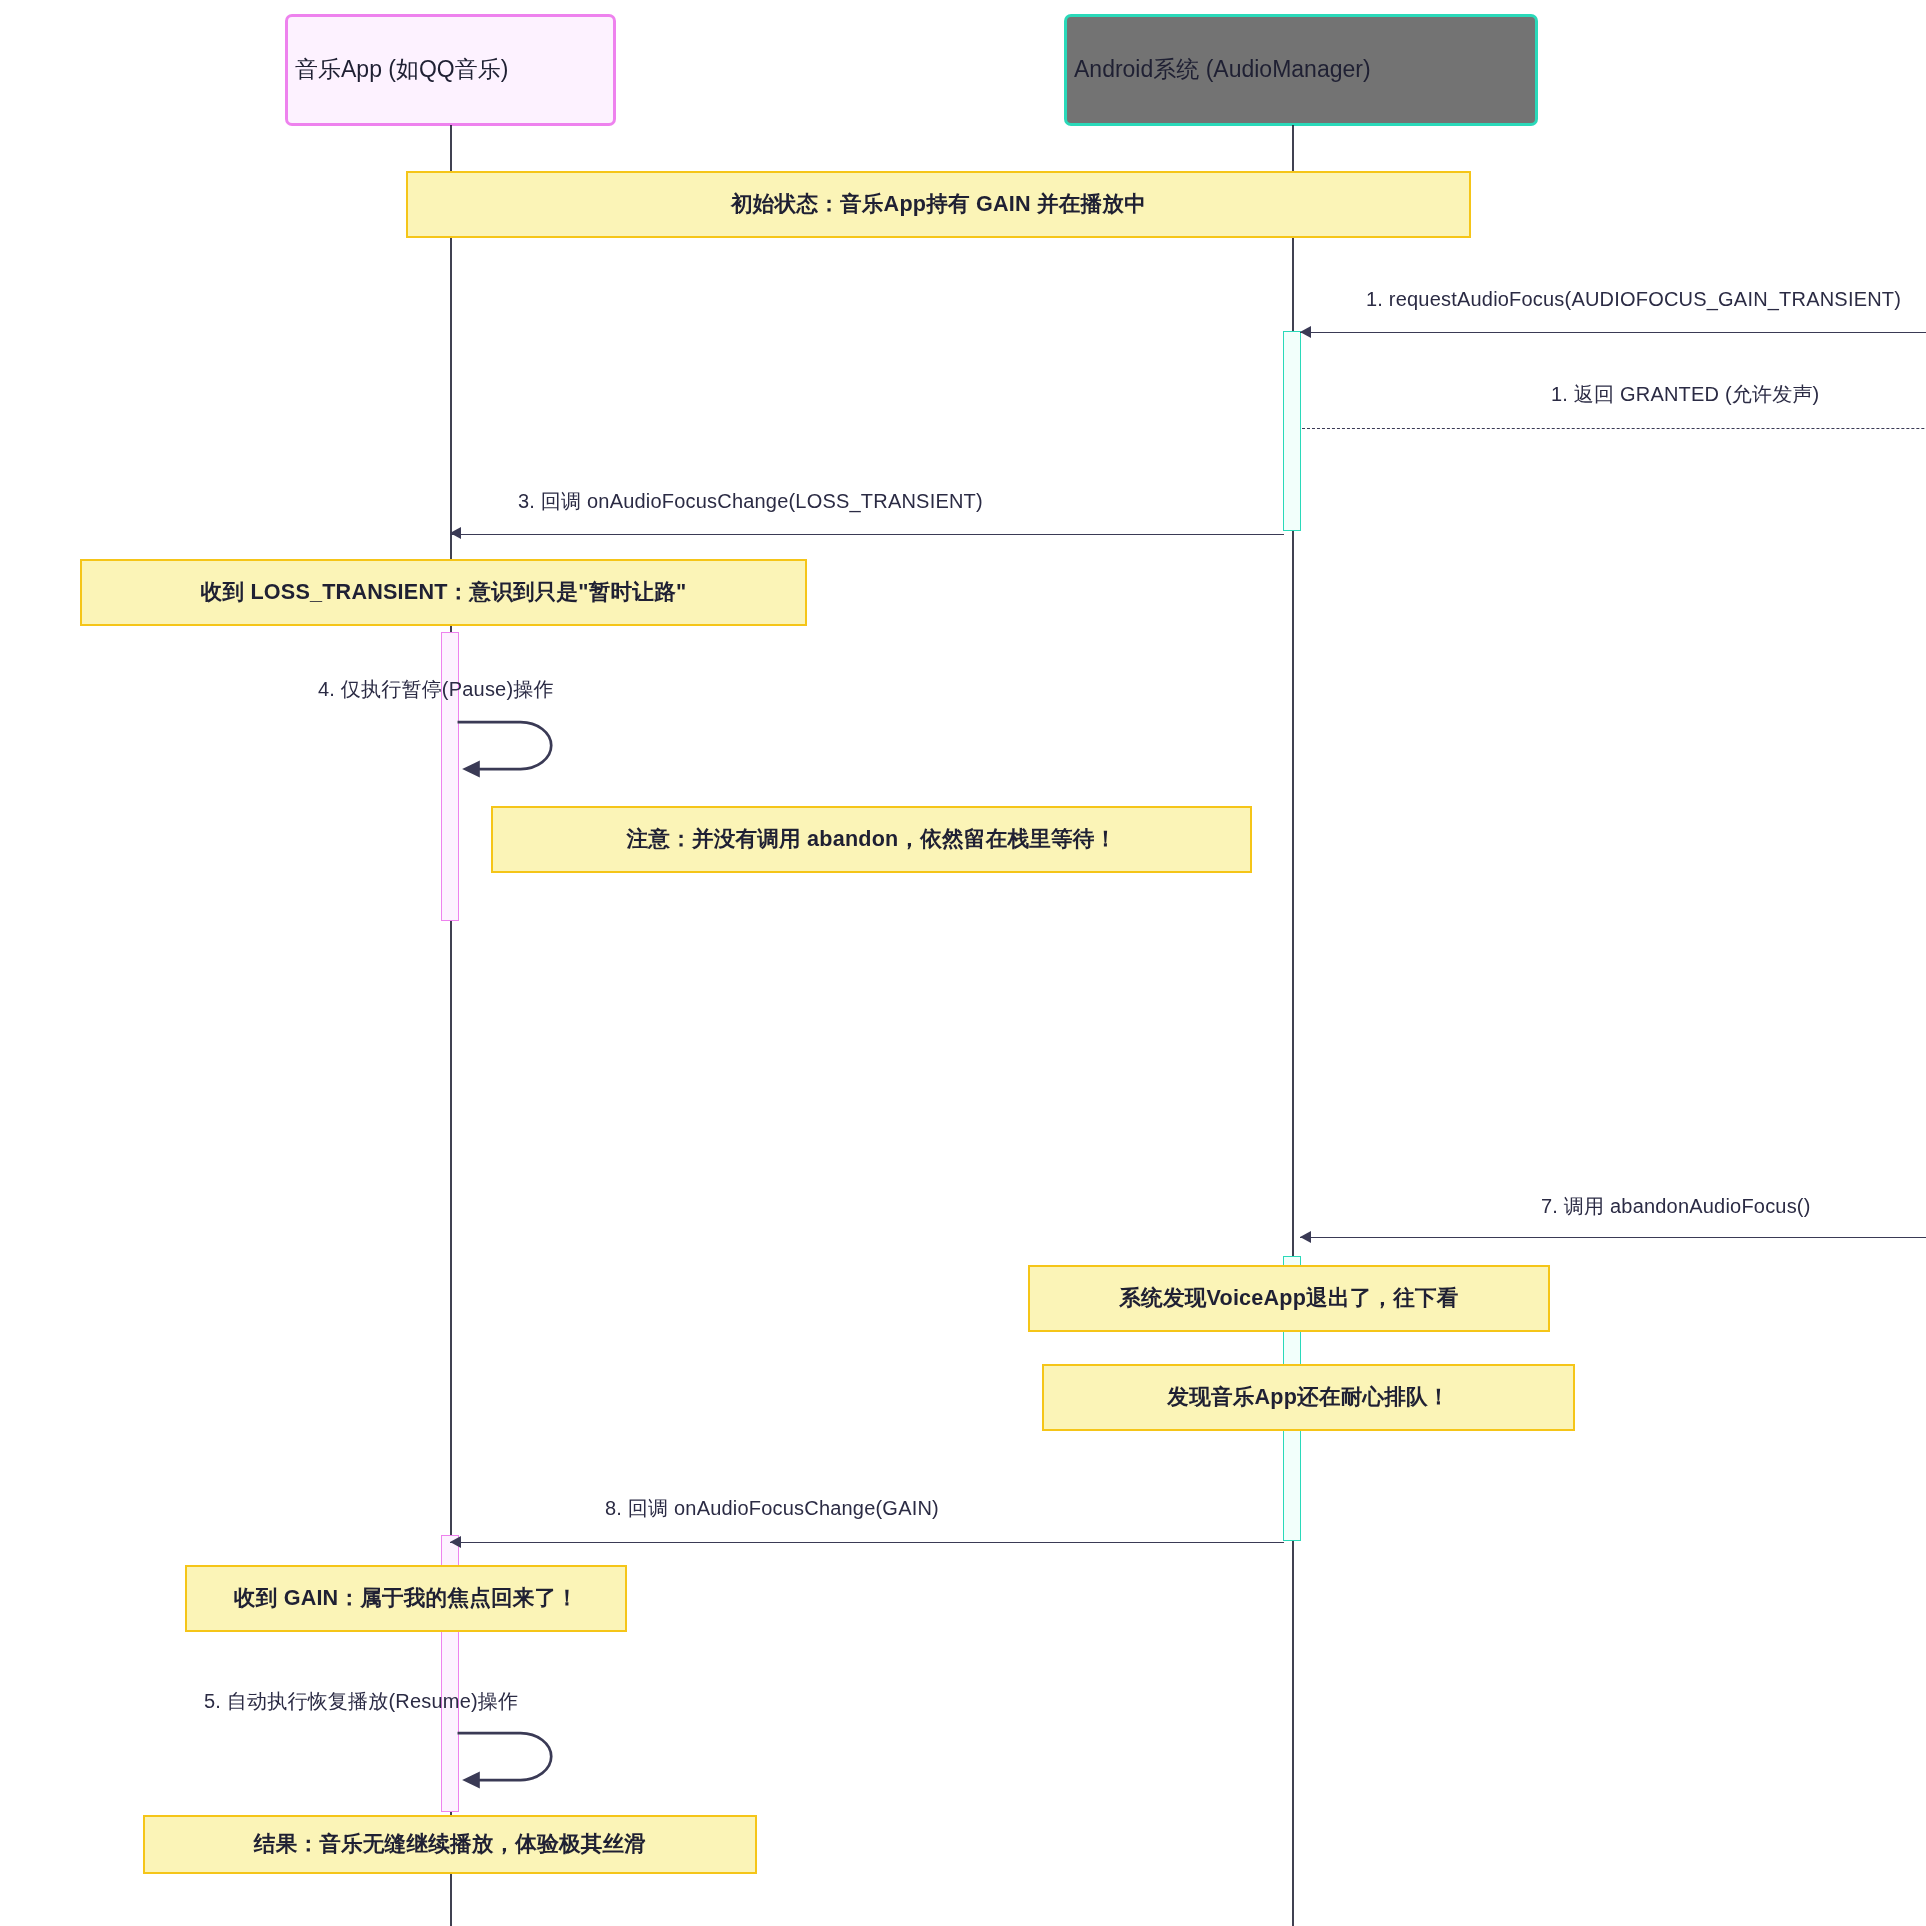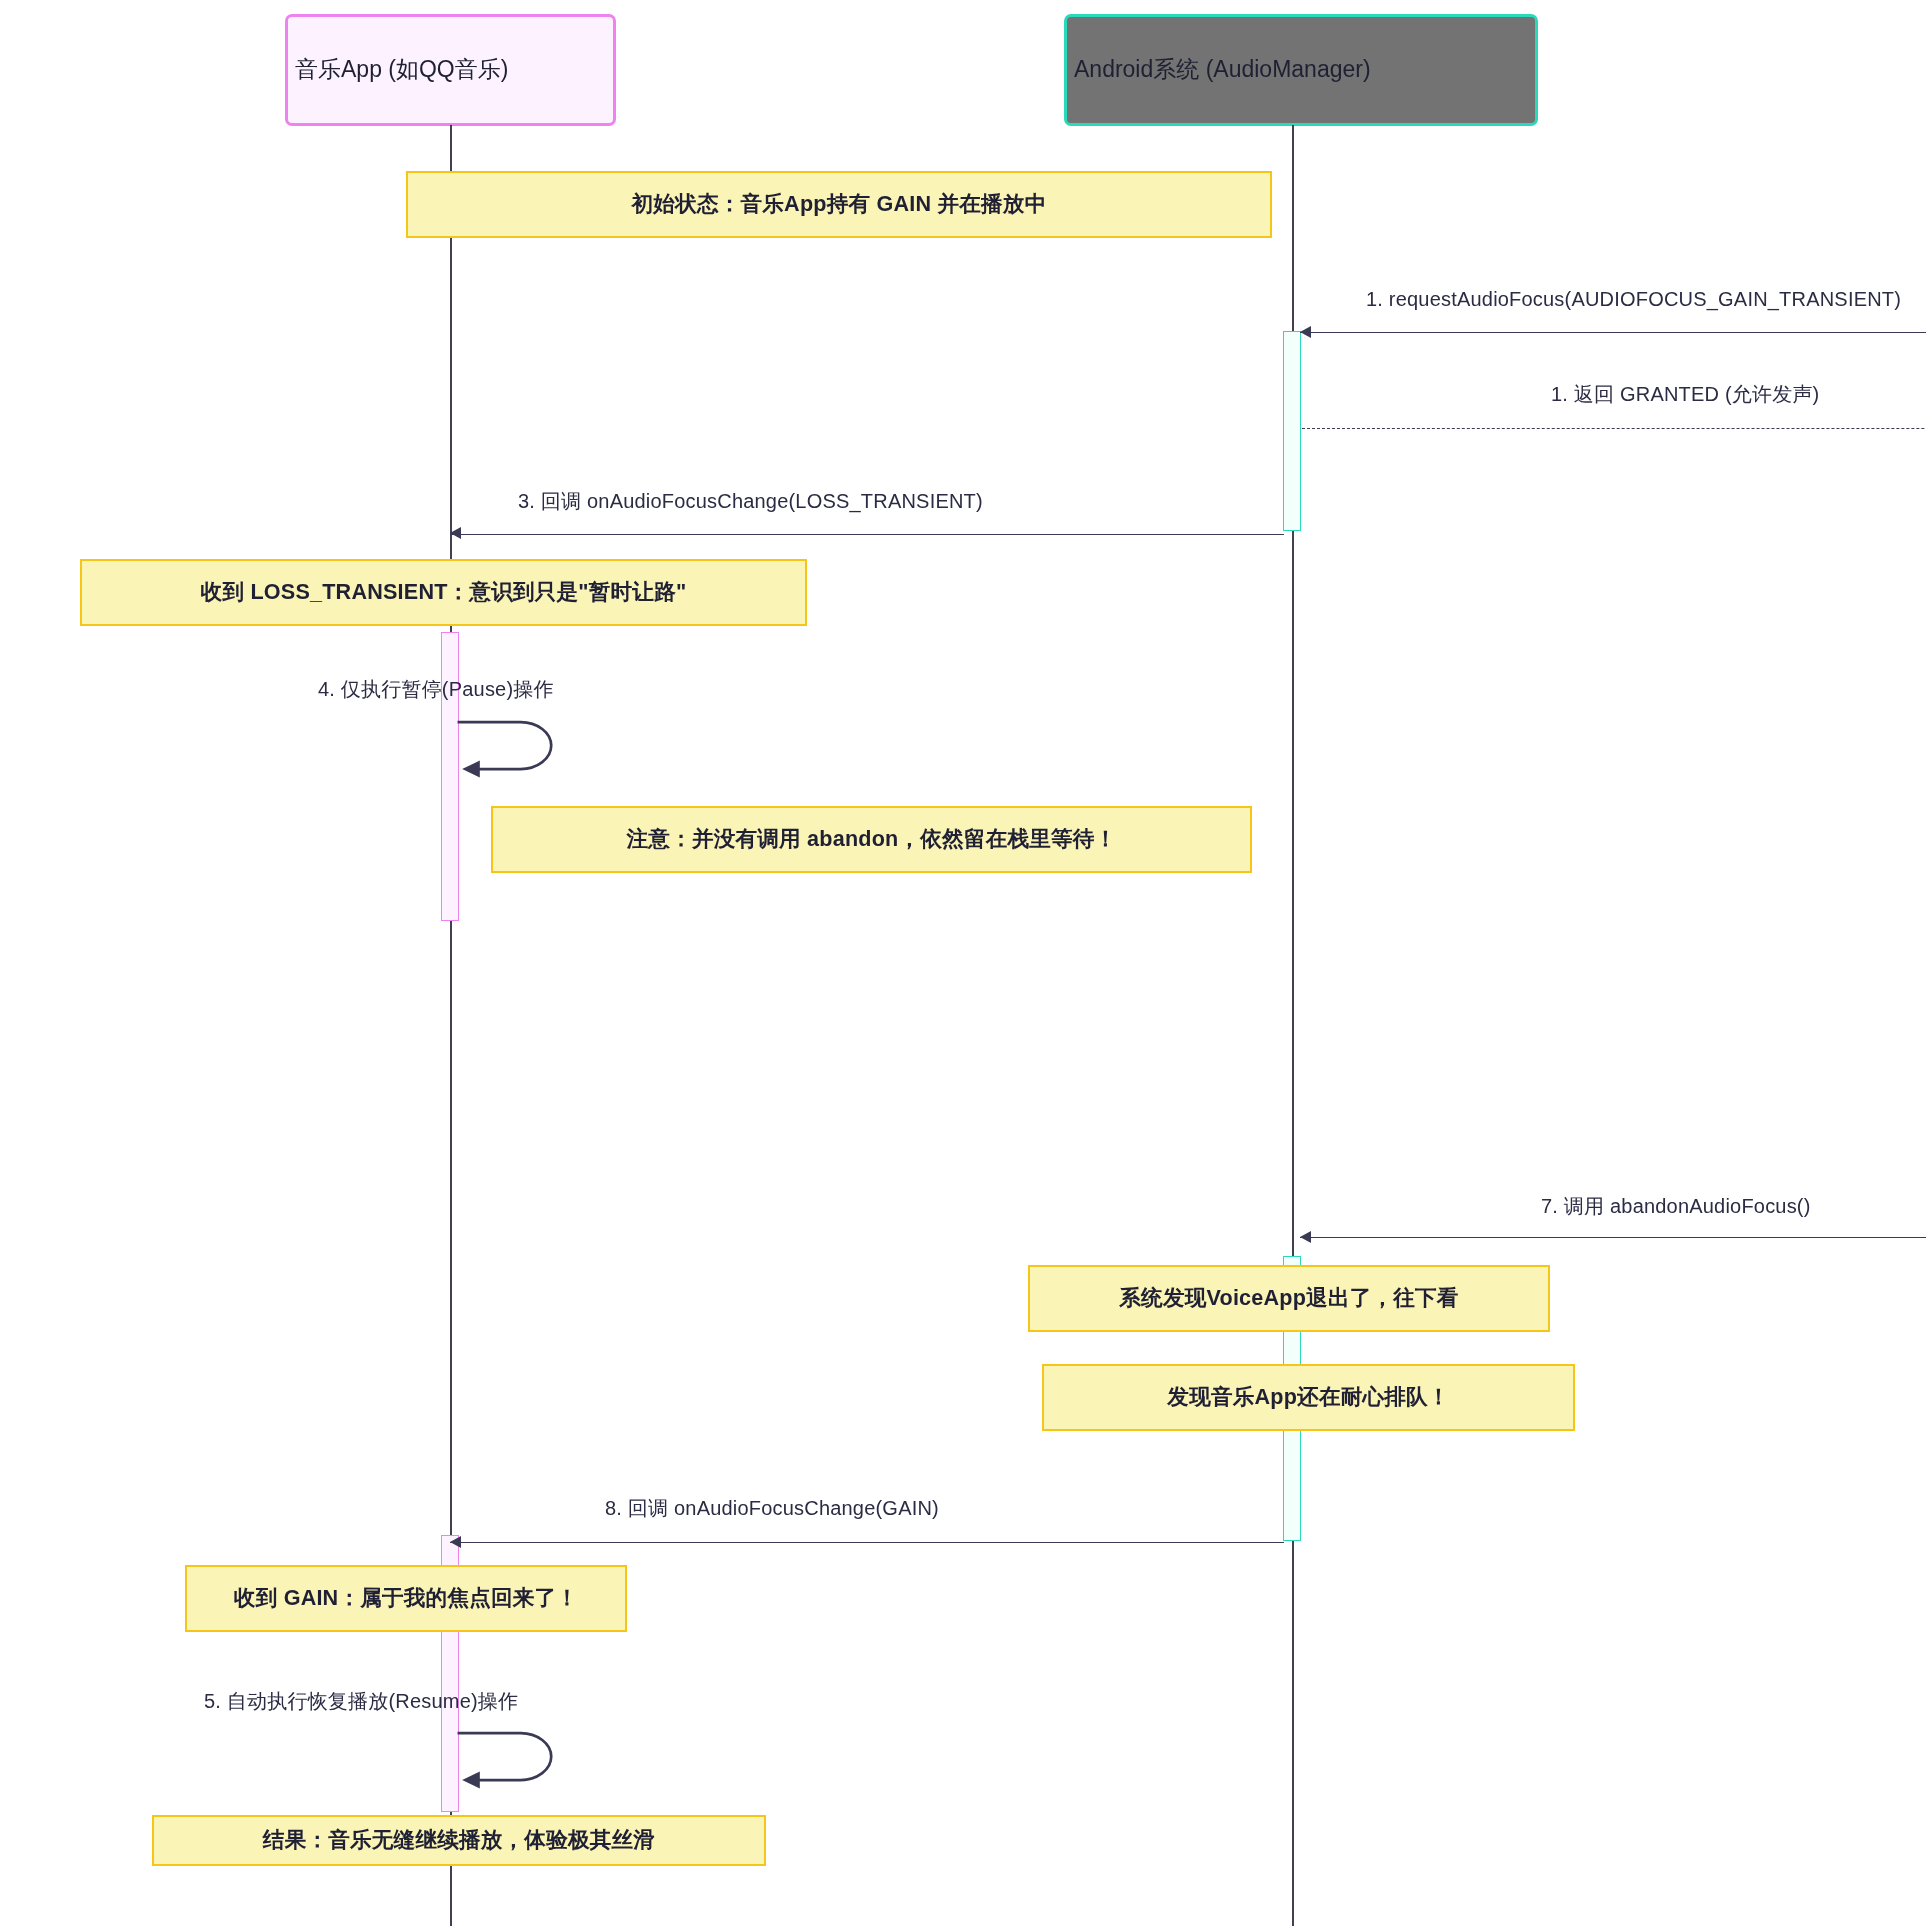--- a/index.html
+++ b/index.html
@@ -118,21 +118,21 @@
   <div class="lifeline" style="left:1292px; top:125px; height:1838px;"></div>
 
   <div class="activation android" style="left:1283px; top:331px; height:200px;"></div>
 
   <div class="activation music" style="left:441px; top:632px; height:289px;"></div>
 
   <div class="activation android" style="left:1283px; top:1256px; height:285px;"></div>
 
   <div class="activation music" style="left:441px; top:1535px; height:277px;"></div>
 
-  <div class="note center" style="left:406px; top:171px; width:866px; height:67px;">
+  <div class="note center" style="left:406px; top:171px; width:1065px; height:67px;">
     <span>初始状态：音乐App持有 GAIN 并在播放中</span>
   </div>
 
   <div class="msg" style="left:1300px; top:332px; width:934px;"></div>
   <div class="arrowhead left" style="left:1300px; top:326px;"></div>
   <div class="msg-label" style="left:1366px; top:288px;">1. requestAudioFocus(AUDIOFOCUS_GAIN_TRANSIENT)</div>
 
   <div class="msg dashed" style="left:1302px; top:428px; width:932px;"></div>
 
   <div class="msg-label" style="left:1551px; top:381px;">1. 返回 GRANTED (允许发声)</div>
@@ -174,20 +174,20 @@
   <div class="note center" style="left:185px; top:1565px; width:442px; height:67px;">
     <span>收到 GAIN：属于我的焦点回来了！</span>
   </div>
 
   <svg class="selfloop" style="left:456px; top:1726px;" width="123" height="85" viewBox="0 0 320 220">
     <path d="M4,18 L168,18 A68,52 0 0 1 168,140 L50,140" fill="none" stroke="#3a3a55" stroke-width="7"></path>
     <polygon points="62,118 16,140 62,162" fill="#3a3a55"></polygon>
   </svg>
   <div class="msg-label" style="left:204px; top:1688px;">5. 自动执行恢复播放(Resume)操作</div>
 
-  <div class="note center" style="left:152px; top:1815px; width:614px; height:51px;">
+  <div class="note center" style="left:143px; top:1815px; width:614px; height:59px;">
     <span>结果：音乐无缝继续播放，体验极其丝滑</span>
   </div>
 
   <div class="watermark" style="left:1972px; top:2107px;"></div>
 
 </div>
 
 
 </body></html>

